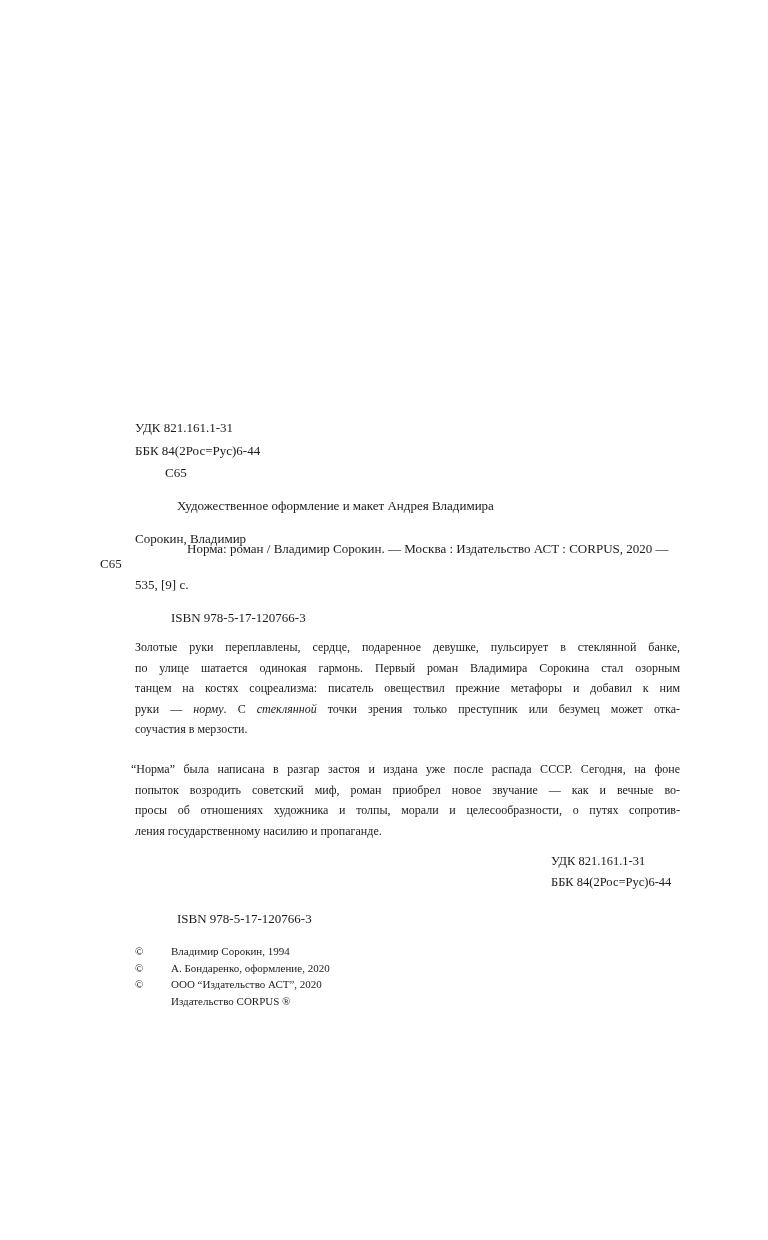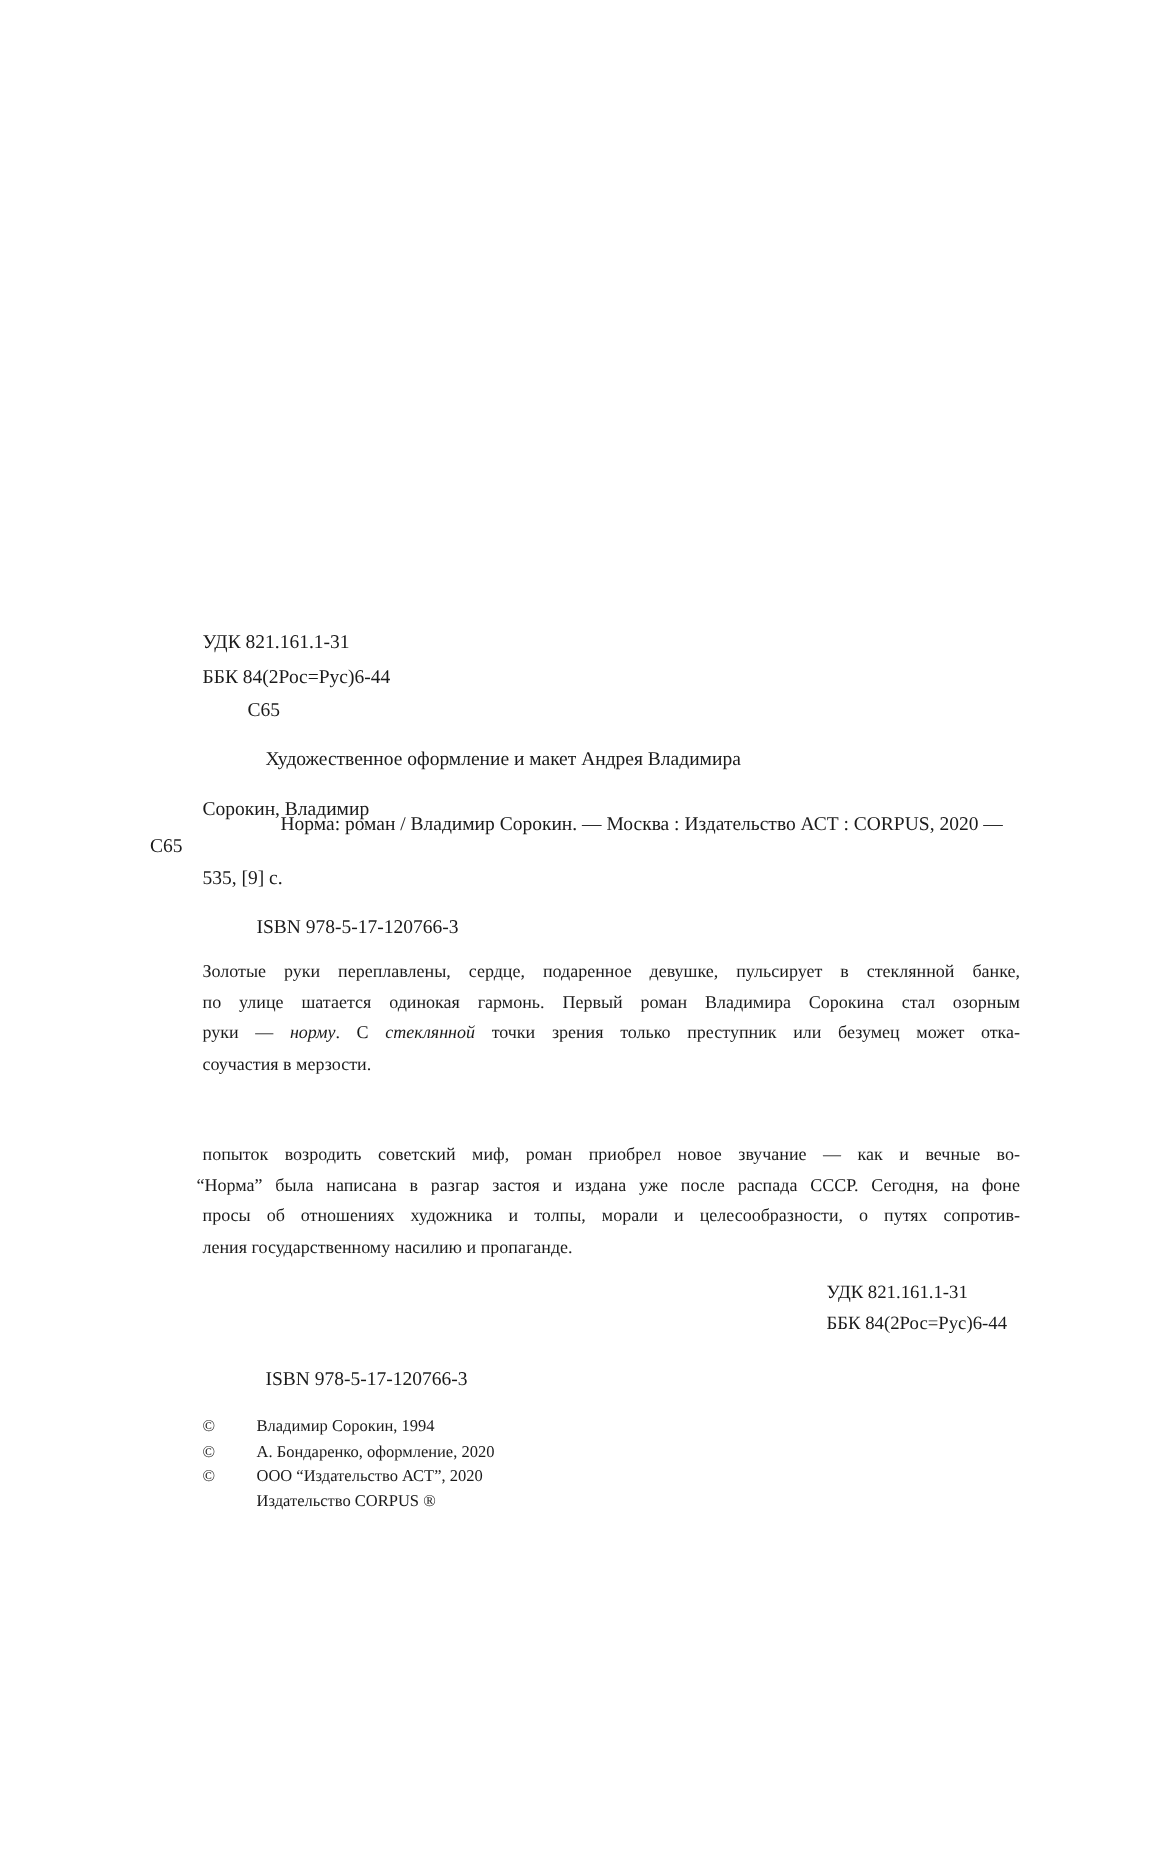--- a/index.html
+++ b/index.html
@@ -87,27 +87,28 @@
 
   <div id="author-heading" class="abs t13">Сорокин, Владимир</div>
   <div id="margin-code" class="abs t13">С65</div>
   <div id="bib-line1" class="abs t13">Норма: роман / Владимир Сорокин. — Москва : Издательство АСТ : CORPUS, 2020 —</div>
   <div id="bib-line2" class="abs t13">535, [9] с.</div>
   <div id="isbn-card" class="abs t13">ISBN 978-5-17-120766-3</div>
 
   <div id="annotation-p1" class="annotation">
     <span class="line">Золотые руки переплавлены, сердце, подаренное девушке, пульсирует в стеклянной банке,</span>
     <span class="line">по улице шатается одинокая гармонь. Первый роман Владимира Сорокина стал озорным</span>
+    <span class="line">танцем на костях соцреализма: писатель овеществил прежние метафоры и добавил к ним</span>
     <span class="line"><span>руки — </span><span class="italic">норму</span><span>. С </span><span class="italic">стеклянной</span><span> точки зрения только преступник или безумец может отка-</span></span>
     <span class="line last">соучастия в мерзости.</span>
   </div>
 
   <div id="annotation-p2" class="annotation">
+    <span class="line">“Норма” была написана в разгар застоя и издана уже после распада СССР. Сегодня, на фоне</span>
     <span class="line" style="padding-left:4px;">попыток возродить советский миф, роман приобрел новое звучание — как и вечные во-</span>
-    <span class="line">“Норма” была написана в разгар застоя и издана уже после распада СССР. Сегодня, на фоне</span>
     <span class="line" style="padding-left:4px;">просы об отношениях художника и толпы, морали и целесообразности, о путях сопротив-</span>
     <span class="line last" style="padding-left:4px;">ления государственному насилию и пропаганде.</span>
   </div>
 
   <div id="udk-bottom" class="abs t12">УДК 821.161.1-31</div>
   <div id="bbk-bottom" class="abs t12">ББК 84(2Рос=Рус)6-44</div>
 
   <div id="isbn-bottom" class="abs t13">ISBN 978-5-17-120766-3</div>
 
   <div id="copy1-sign" class="abs t11 copy-sign">©</div>

